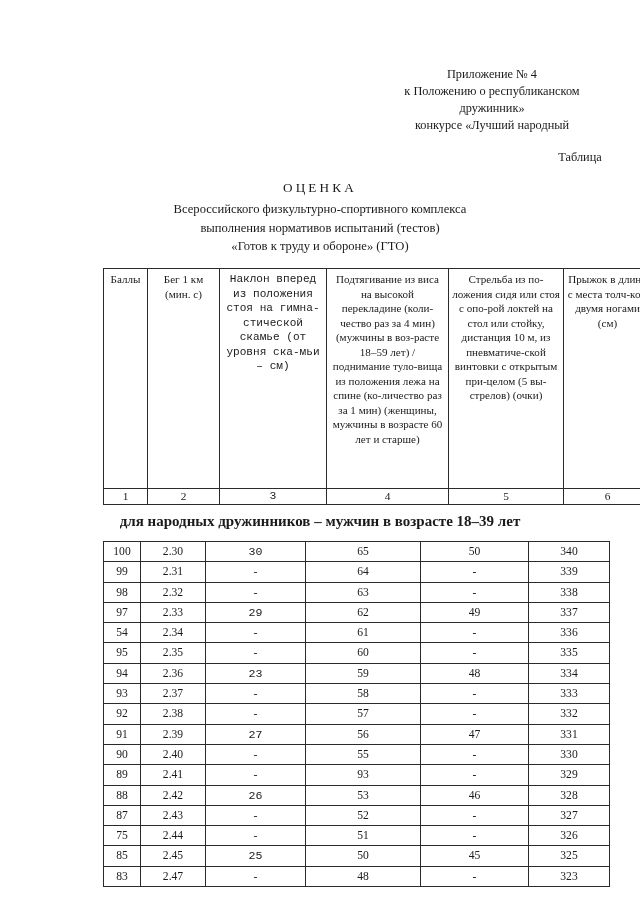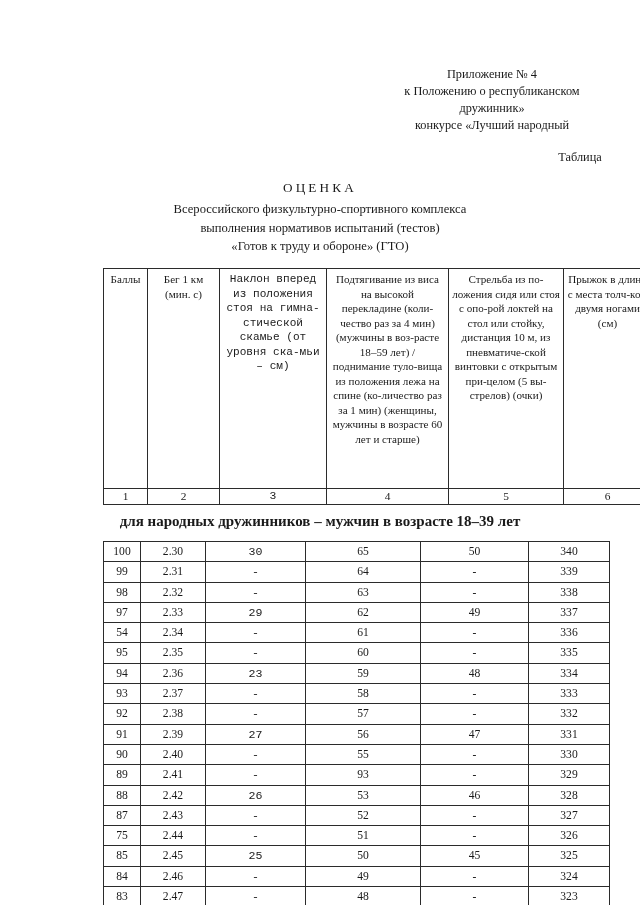--- a/index.html
+++ b/index.html
@@ -306,28 +306,20 @@
         </tr>
         <tr>
           <td class="c1">85</td>
           <td class="c2">2.45</td>
           <td class="c3">25</td>
           <td class="c4">50</td>
           <td class="c5">45</td>
           <td class="c6">325</td>
         </tr>
         <tr>
-          <td class="c1">84</td>
-          <td class="c2">2.46</td>
-          <td class="c3">-</td>
-          <td class="c4">49</td>
-          <td class="c5">-</td>
-          <td class="c6">324</td>
-        </tr>
-        <tr>
           <td class="c1">83</td>
           <td class="c2">2.47</td>
           <td class="c3">-</td>
           <td class="c4">48</td>
           <td class="c5">-</td>
           <td class="c6">323</td>
         </tr>
       </tbody>
   </table>
 

